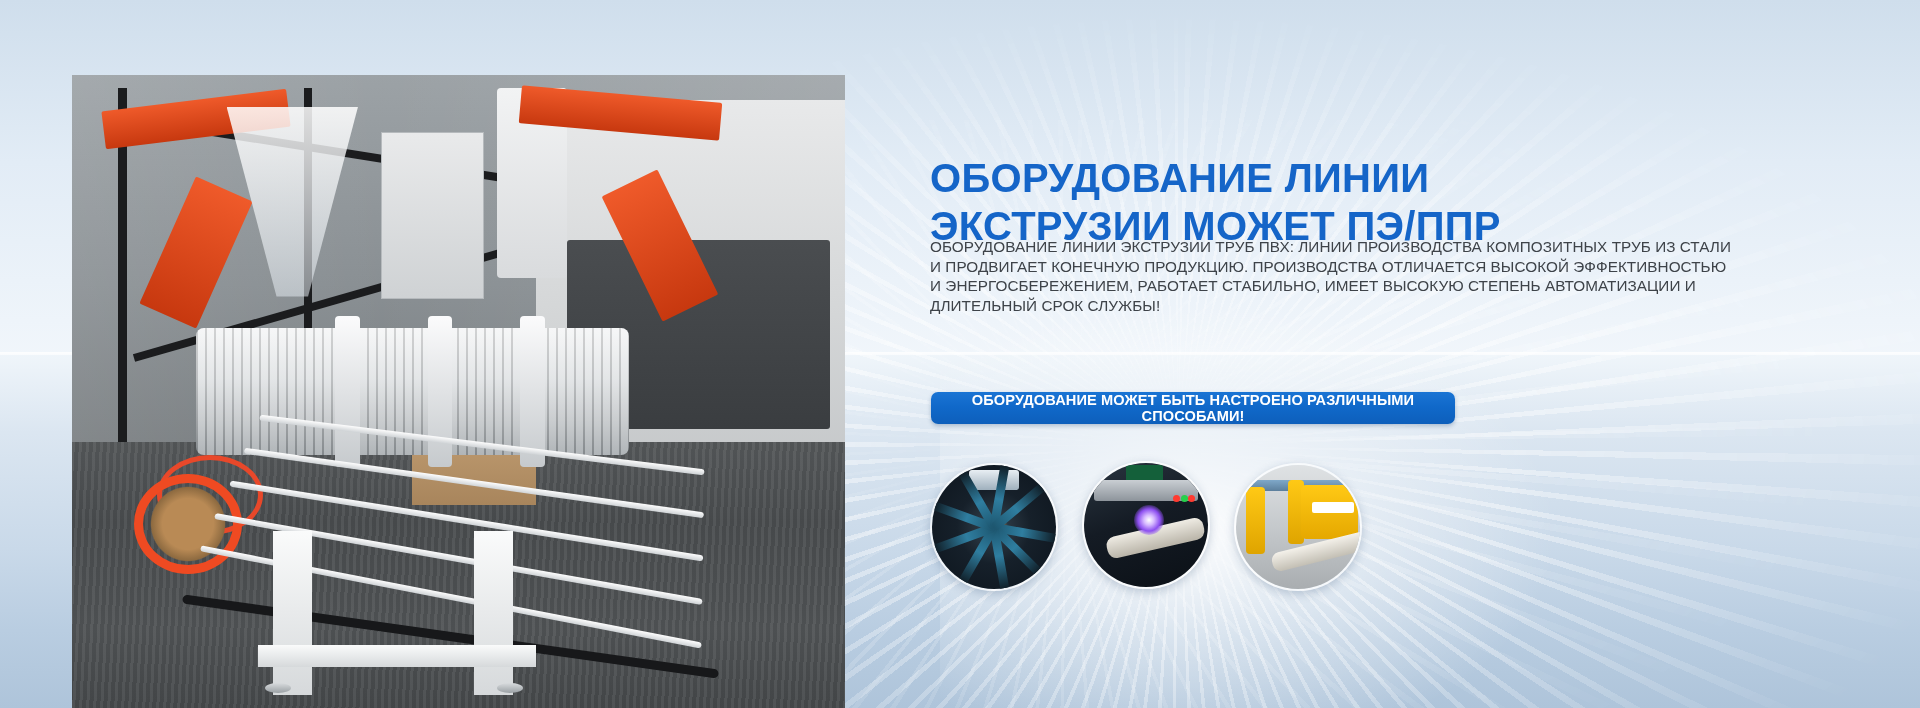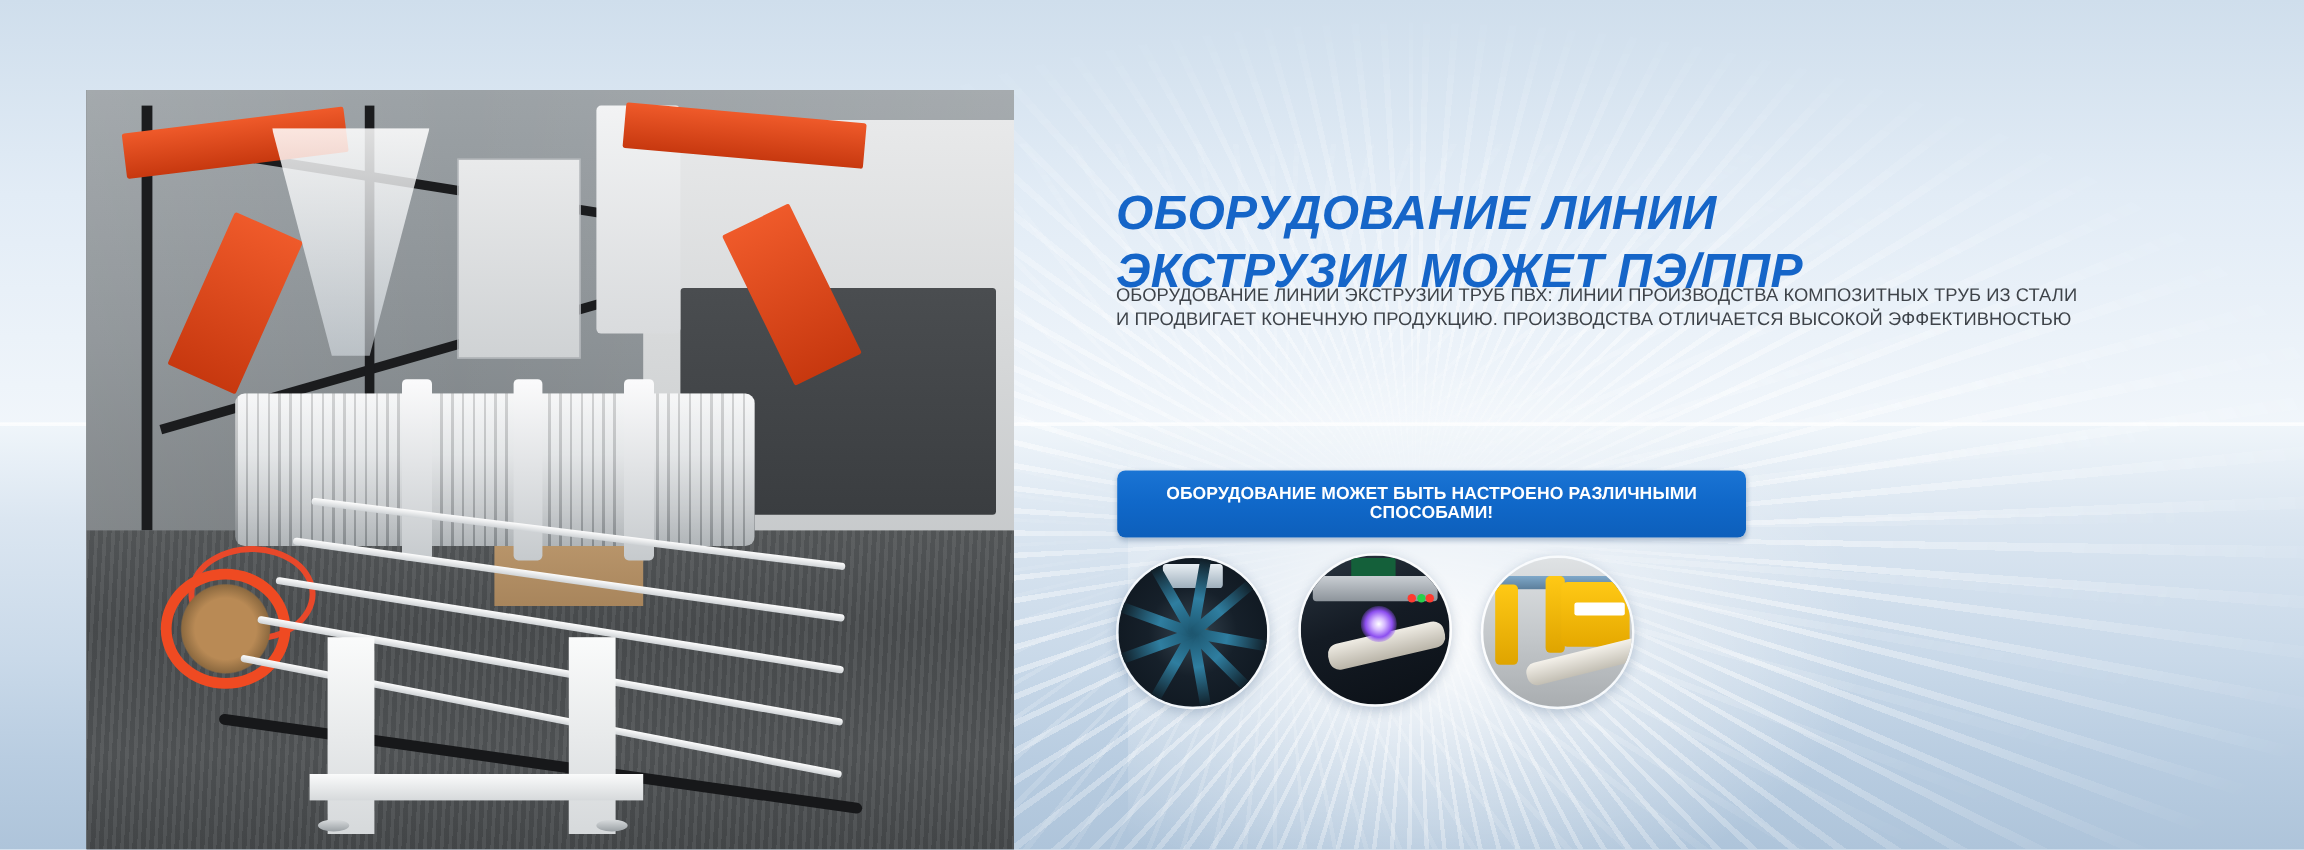--- a/index.html
+++ b/index.html
@@ -104,30 +104,30 @@
   .hp-spool{position:absolute;left:8%;top:63%;width:90px;height:82px;border-radius:50%;
     border:9px solid #ef4a22;background:radial-gradient(circle,#b98a55 42%,#8d6a40 60%,rgba(0,0,0,0) 62%);}
   .hp-boxes{position:absolute;left:44%;top:52%;width:16%;height:16%;
     background:linear-gradient(180deg,#c8a478,#a8855c);}
 
   
   .content{position:absolute;left:930px;top:0;width:990px;height:708px;}
   .headline{
     position:absolute;left:0;top:127px;width:820px;
     color:#1565c8;font-weight:bold;font-size:40px;line-height:48px;
-    letter-spacing:.3px;font-style:italic;
+    letter-spacing:.3px;
   }
   .headline .hl-line{display:block;white-space:nowrap;}
   .body-copy{
     position:absolute;left:0;top:222px;width:840px;
     color:#3e4349;font-size:15.3px;line-height:19.4px;letter-spacing:.05px;
   }
   .body-copy .bc-line{display:block;white-space:nowrap;}
   .cta{
-    position:absolute;left:1px;top:392px;width:524px;height:56px;
+    position:absolute;left:1px;top:392px;width:524px;height:32px;
     border:none;border-radius:7px;cursor:pointer;
     background:linear-gradient(180deg,#1a74d4 0%,#1068c9 48%,#0d5fbb 100%);
     box-shadow:0 2px 4px rgba(20,60,110,.28);
     color:#ffffff;font-size:14.6px;font-weight:bold;letter-spacing:.1px;
     display:flex;align-items:center;justify-content:center;
     font-family:"Liberation Sans", sans-serif;
   }
 
   
   .thumbs{position:absolute;left:0;top:463px;width:540px;height:150px;}
@@ -233,20 +233,22 @@
   <div class="content">
 
     <h1 class="headline">
       <span class="hl-line">ОБОРУДОВАНИЕ ЛИНИИ</span>
       <span class="hl-line">ЭКСТРУЗИИ МОЖЕТ ПЭ/ППР</span>
     </h1>
 
     <p class="body-copy">
       <span class="bc-line">ОБОРУДОВАНИЕ ЛИНИИ ЭКСТРУЗИИ ТРУБ ПВХ: ЛИНИИ ПРОИЗВОДСТВА КОМПОЗИТНЫХ ТРУБ ИЗ СТАЛИ</span>
       <span class="bc-line">И ПРОДВИГАЕТ КОНЕЧНУЮ ПРОДУКЦИЮ. ПРОИЗВОДСТВА ОТЛИЧАЕТСЯ ВЫСОКОЙ ЭФФЕКТИВНОСТЬЮ</span>
+      <span class="bc-line">И ЭНЕРГОСБЕРЕЖЕНИЕМ, РАБОТАЕТ СТАБИЛЬНО, ИМЕЕТ ВЫСОКУЮ СТЕПЕНЬ АВТОМАТИЗАЦИИ И</span>
+      <span class="bc-line">ДЛИТЕЛЬНЫЙ СРОК СЛУЖБЫ!</span>
     </p>
 
     <button class="cta">ОБОРУДОВАНИЕ МОЖЕТ БЫТЬ НАСТРОЕНО РАЗЛИЧНЫМИ СПОСОБАМИ!</button>
 
     <div class="thumbs">
 
       <div class="thumb thumb-1">
         <div class="tb1">
           <div class="ceiling"></div>
           <div class="spoke" style="transform:rotate(10deg);"></div>

